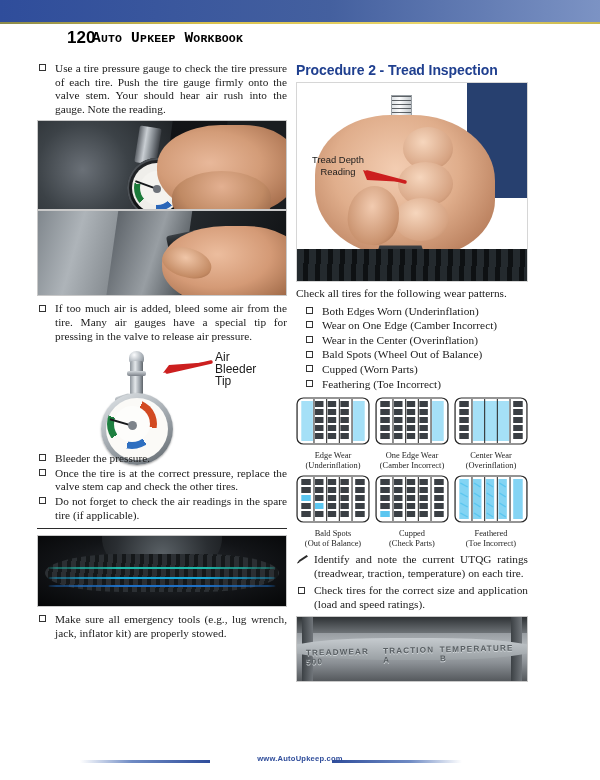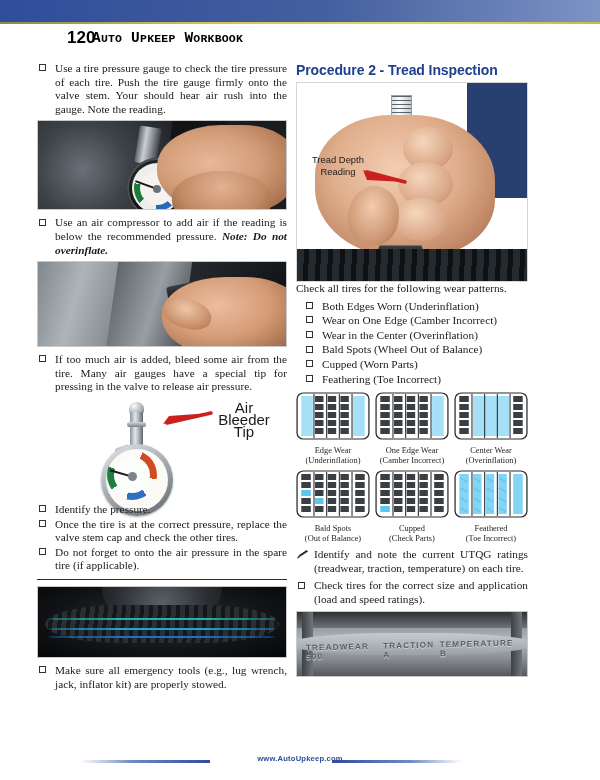--- a/index.html
+++ b/index.html
@@ -116,21 +116,21 @@
   .gi-arc.r { background:conic-gradient(from 25deg,#d24a22 0deg 75deg, transparent 75deg); }
   .gi-arc.g { background:conic-gradient(from 235deg,#1e8040 0deg 55deg, transparent 55deg); }
   .gi-arc.b { background:conic-gradient(from 145deg,#2e6fc0 0deg 48deg, transparent 48deg); }
   .gi-in { position:absolute; left:13px; top:13px; width:36px; height:36px;
       border-radius:50%; background:#fdfdfb; }
   .gi-needle { position:absolute; left:31px; top:32px; width:23px; height:1.6px;
       background:#17191c; transform-origin:0 50%; transform:rotate(196deg); }
   .gi-hub { position:absolute; left:27px; top:28px; width:9px; height:9px;
       border-radius:50%; background:#7d838a; }
   .gi-label { position:absolute; left:178px; top:4px; font-family:"Liberation Sans", sans-serif;
-      font-size:15px; line-height:12px; color:#1a1a1a; text-align:center; width:58px; }
+      font-size:12px; line-height:12px; color:#1a1a1a; text-align:left; width:58px; }
   .gi-arrow { position:absolute; left:112px; top:11px; width:64px; height:20px; }
 
   
   .ph3 { height:72px; background:radial-gradient(ellipse at 50% 45%, #2e3338 0%, #121417 58%, #050607 100%); }
   .ph3 .rim { position:absolute; left:26%; top:-58%; width:48%; height:120%;
       border-radius:50%; background:radial-gradient(circle at 50% 70%, #5a6166 0%, #2a2e32 55%, #121416 100%); }
   .ph3 .tread { position:absolute; left:3%; top:26%; width:94%; height:54%;
       background:repeating-linear-gradient(95deg,#2b2f33 0 5px,#15181a 5px 9px);
       border-radius:46%/70%; }
   .ph3 .stripe { position:absolute; left:4%; width:92%; height:2px; border-radius:50%; }
@@ -233,25 +233,20 @@
       <div class="arc arc-g"></div>
       <div class="arc arc-b"></div>
       <div class="dialin"></div>
       <div class="needle"></div>
       <div class="hub"></div>
     </div>
     <div class="handA"></div>
     <div class="handB"></div>
   </div>
 
-  <div class="para" style="margin-top:6px">
-    <span class="bx"></span>
-    <span>Use an air compressor to add air if the reading is below the recommended pressure.</span>
-    <span class="bi">Note: Do not overinflate.</span>
-  </div>
 
   <div class="photo ph2">
     <div class="body1"></div>
     <div class="body2"></div>
     <div class="stem"></div>
     <div class="handA"></div>
     <div class="finger"></div>
   </div>
 
   <div class="para" style="margin-top:6px">
@@ -275,29 +270,29 @@
     </div>
     <svg class="gi-arrow" viewBox="0 0 64 20">
       <path d="M62 4 L14 15 L26 16 L14 15 L20 7 Z" fill="#cc1f1f"></path>
       <path d="M62 4 L18 14" stroke="#cc1f1f" stroke-width="3.4" stroke-linecap="round"></path>
     </svg>
     <div class="gi-label">Air Bleeder Tip</div>
   </div>
 
   <div class="para tight">
     <span class="bx"></span>
-    <span>Identify the pressure.</span>
+    <span>Bleeder the pressure.</span>
   </div>
   <div class="para tight">
     <span class="bx"></span>
     <span>Once the tire is at the correct pressure, replace the valve stem cap and check the other tires.</span>
   </div>
   <div class="para tight">
     <span class="bx"></span>
-    <span>Do not forget to onto the air pressure in the spare tire (if applicable).</span>
+    <span>Do not forget to check the air readings in the spare tire (if applicable).</span>
   </div>
 
   <div class="divider"></div>
 
   <div class="photo ph3">
     <div class="rim"></div>
     <div class="tread"></div>
     <div class="stripe s1"></div>
     <div class="stripe s2"></div>
     <div class="stripe s3"></div>
@@ -327,21 +322,21 @@
     <div class="thumb"></div>
     <div class="foot"></div>
     <div class="tirebot"></div>
     <svg class="arrow4" viewBox="0 0 52 18">
       <path d="M50 14 L8 2 L18 8 L8 2 L12 12 Z" fill="#cc1f1f"></path>
       <path d="M50 14 L12 4" stroke="#cc1f1f" stroke-width="3.4" stroke-linecap="round"></path>
     </svg>
     <div class="lbl">Tread Depth Reading</div>
   </div>
 
-  <div class="para nolist" style="">Check all tires for the following wear patterns.</div>
+  <div class="para nolist" style="margin-top:5px">Check all tires for the following wear patterns.</div>
 
   <div>
     <div class="para tight" style="padding-left:26px">
       <span class="bx" style="left:10px"></span>
       <span>Both Edges Worn (Underinflation)</span>
     </div>
     <div class="para tight" style="padding-left:26px">
       <span class="bx" style="left:10px"></span>
       <span>Wear on One Edge (Camber Incorrect)</span>
     </div>

